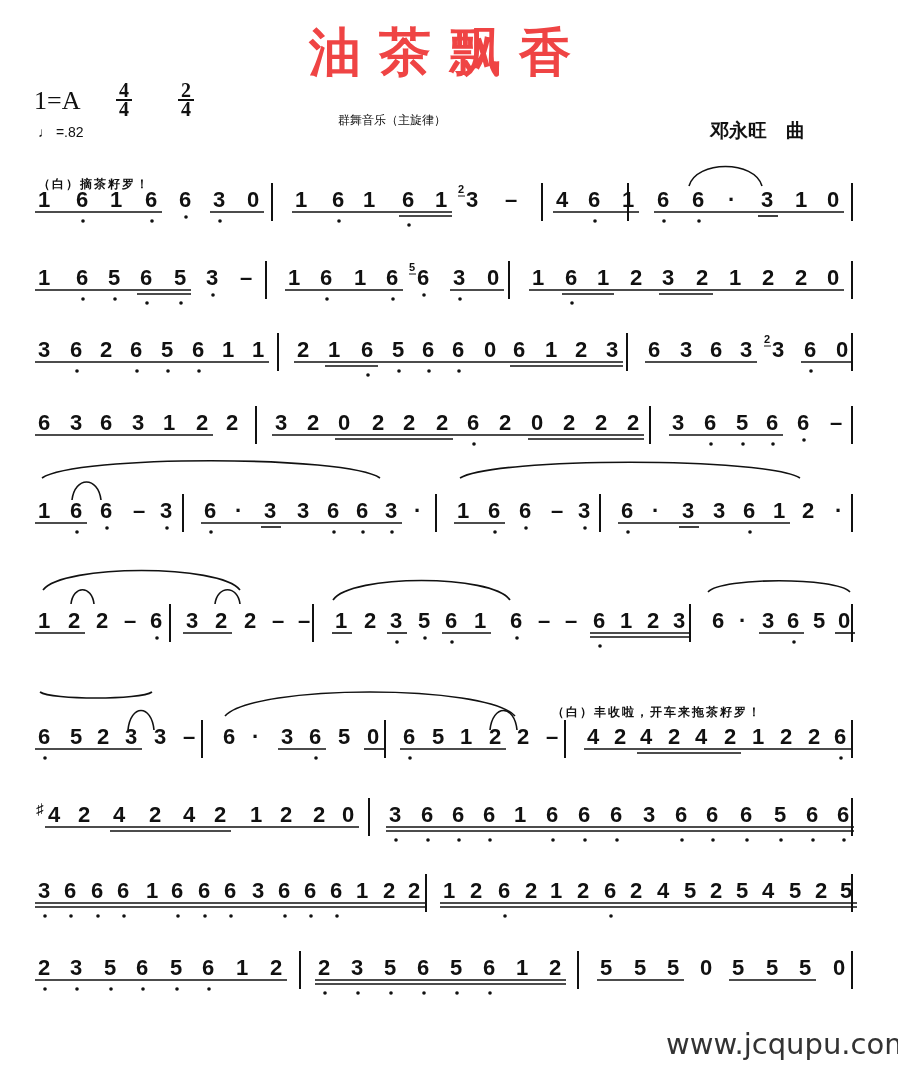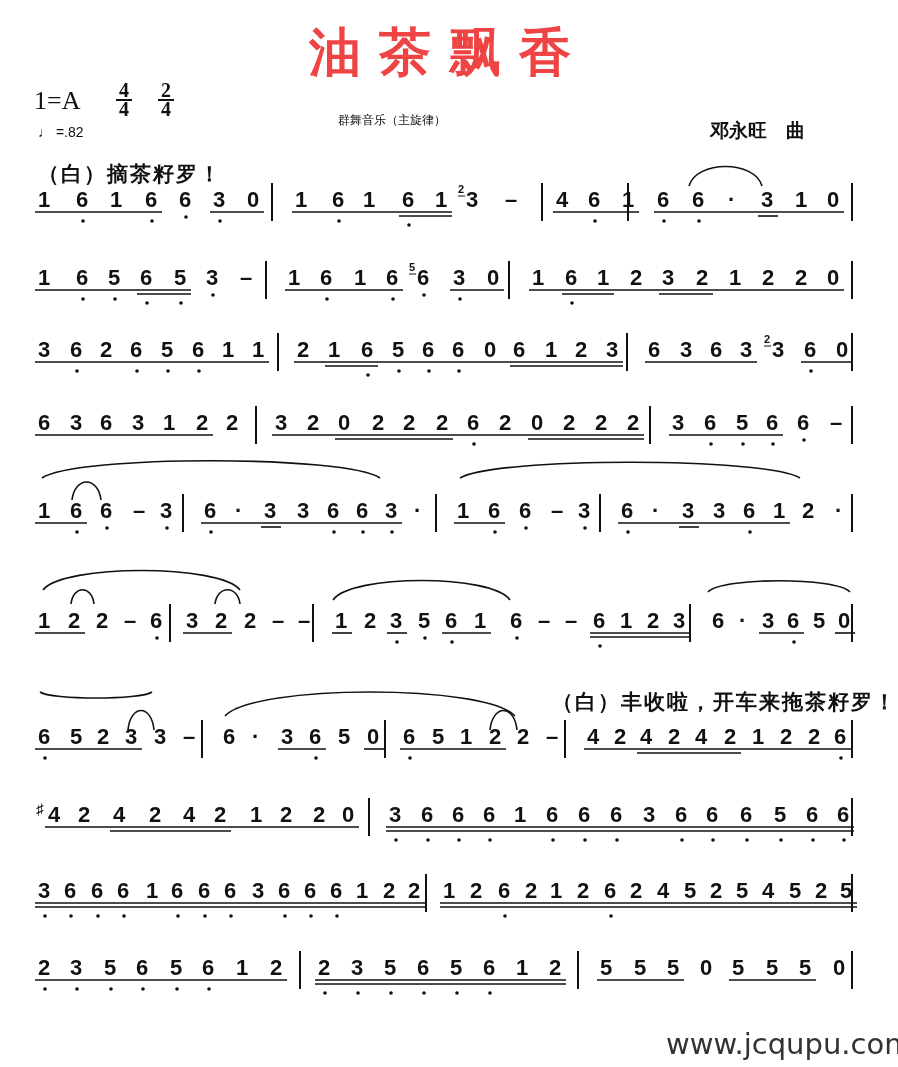--- a/index.html
+++ b/index.html
@@ -4,33 +4,33 @@
 <style>
   html,body{margin:0;padding:0;background:#fff;}
   body{width:898px;height:1067px;position:relative;overflow:hidden;color:#111;font-family:"Liberation Sans","DejaVu Sans",sans-serif;}
   .title{position:absolute;left:0;width:898px;top:18px;text-align:center;font-family:"DejaVu Sans",sans-serif;font-weight:bold;font-size:52px;letter-spacing:18px;color:#ef4444;}
   .key{position:absolute;left:34px;top:86px;font-family:"Liberation Serif",serif;font-weight:normal;font-size:26px;}
   .ts{position:absolute;top:82px;font-family:"Liberation Serif",serif;font-weight:bold;font-size:20px;text-align:center;line-height:17px;width:16px;}
   .ts .bar{display:block;border-top:2px solid #111;}
   .tempo{position:absolute;left:38px;top:124px;font-size:14px;}
   .subtitle{position:absolute;left:338px;top:112px;font-family:Liberation Sans, sans-serif;font-size:12px;}
   .composer{position:absolute;left:710px;top:118px;font-family:"DejaVu Sans",sans-serif;font-weight:bold;font-size:19px;}
-  .spoken{position:absolute;font-family:"DejaVu Serif",serif;font-size:21px;font-weight:bold;letter-spacing:2px;}
+  .spoken{position:absolute;font-family:"DejaVu Serif",serif;font-size:12px;font-weight:bold;letter-spacing:2px;margin-top:16px;}
   .watermark{position:absolute;left:666px;top:1027px;font-family:"DejaVu Sans",sans-serif;font-size:29px;color:#333;}
   svg{position:absolute;left:0;top:0;}
   .n{font-family:"Liberation Sans",sans-serif;font-weight:bold;font-size:22px;fill:#111;}
   .g{font-family:"Liberation Sans",sans-serif;font-weight:bold;font-size:11px;fill:#111;}
 </style>
 </head>
 <body>
 
 <div class="title">油茶飘香</div>
 <div class="key">1=A</div>
 <div class="ts" style="left:116px"><span>4</span><span class="bar"></span><span>4</span></div>
-<div class="ts" style="left:158px"><span>2</span><span class="bar"></span><span>4</span></div>
+<div class="ts" style="left:178px"><span>2</span><span class="bar"></span><span>4</span></div>
 <div class="tempo">♩ =.82</div>
 <div class="subtitle">群舞音乐（主旋律）</div>
 <div class="composer">邓永旺　曲</div>
 <div id="spoken-layer">
     <div class="spoken" style="left: 38px; top: 160px;">（白）摘茶籽罗！</div>
     <div class="spoken" style="left: 552px; top: 688px;">（白）丰收啦，开车来拖茶籽罗！</div>
   </div>
 <div class="watermark">www.jcqupu.com</div>
 
 <svg id="score" width="898" height="1067">

